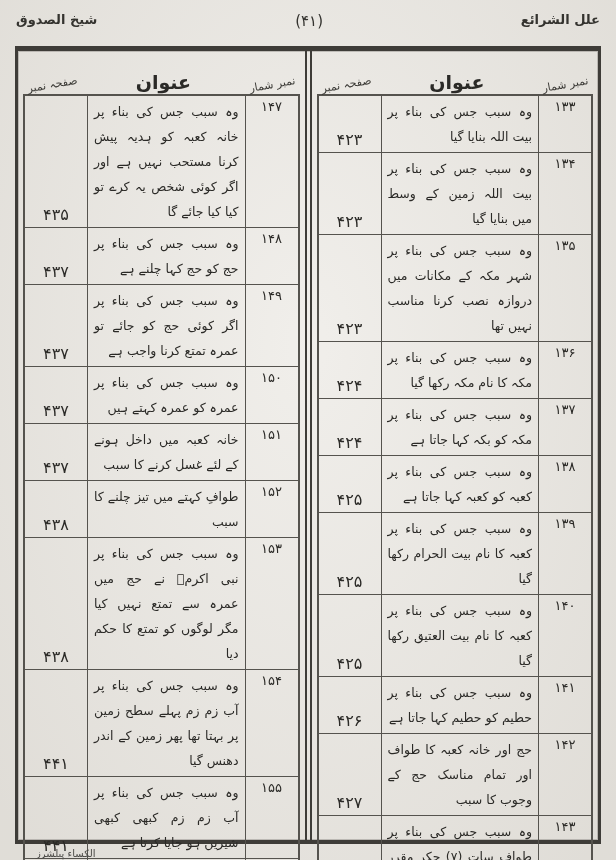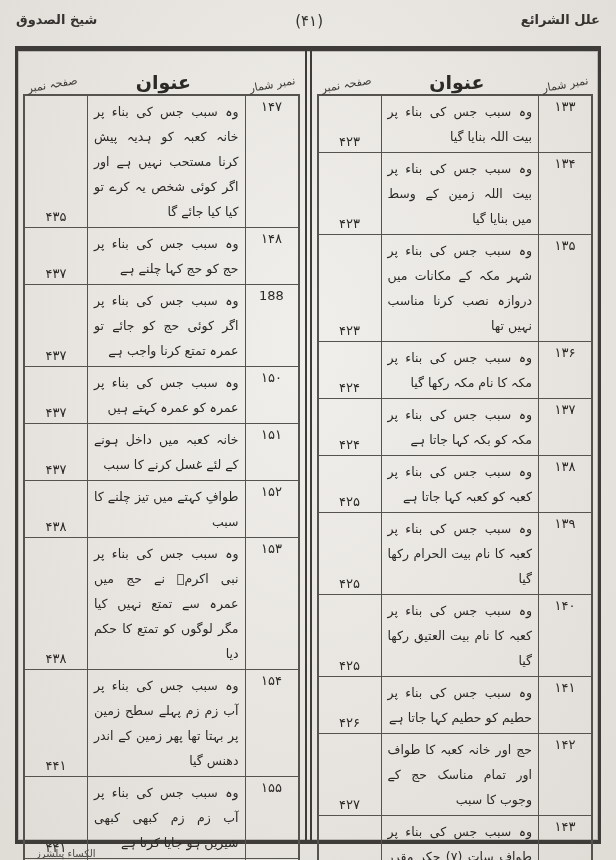--- a/index.html
+++ b/index.html
@@ -58,21 +58,21 @@
     width:100%;border-collapse:collapse;table-layout:fixed;
     border:2px solid var(--cellline);
     font-size:12.5px;
   }
   table.toc td{
     border:1px solid var(--cellline);
     padding:3px 6px;
     overflow:hidden;
   }
   td.serial{width:40px;text-align:center;vertical-align:top;padding-top:6px;font-size:13px;}
-  td.page{width:50px;text-align:center;vertical-align:bottom;padding-bottom:8px;font-size:13px;}
+  td.page{width:50px;text-align:center;vertical-align:bottom;padding-bottom:8px;font-size:16px;}
   td.title{
     text-align:justify;text-align-last:right;
     vertical-align:top;line-height:25px;
   }
   
   .publisher{
     position:absolute;bottom:1px;left:36px;
     font-size:10px;color:#4a4946;direction:rtl;
   }
 </style>
@@ -170,21 +170,21 @@
               <td class="serial">۱۴۷</td>
               <td class="title">وہ سبب جس کی بناء پر خانہ کعبہ کو ہدیہ پیش کرنا مستحب نہیں ہے اور اگر کوئی شخص یہ کرے تو کیا کیا جائے گا</td>
               <td class="page">۴۳۵</td>
             </tr>
             <tr>
               <td class="serial">۱۴۸</td>
               <td class="title">وہ سبب جس کی بناء پر حج کو حج کہا چلنے ہے</td>
               <td class="page">۴۳۷</td>
             </tr>
             <tr>
-              <td class="serial">188</td>
+              <td class="serial">۱۴۹</td>
               <td class="title">وہ سبب جس کی بناء پر اگر کوئی حج کو جائے تو عمرہ تمتع کرنا واجب ہے</td>
               <td class="page">۴۳۷</td>
             </tr>
             <tr>
               <td class="serial">۱۵۰</td>
               <td class="title">وہ سبب جس کی بناء پر عمرہ کو عمرہ کہتے ہیں</td>
               <td class="page">۴۳۷</td>
             </tr>
             <tr>
               <td class="serial">۱۵۱</td>

